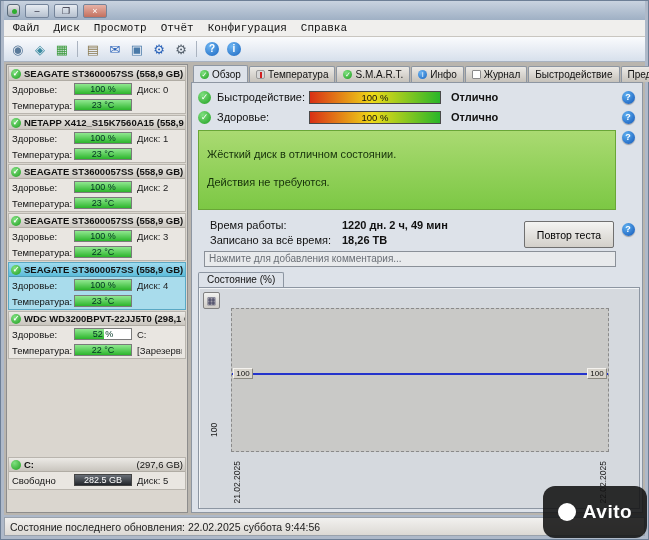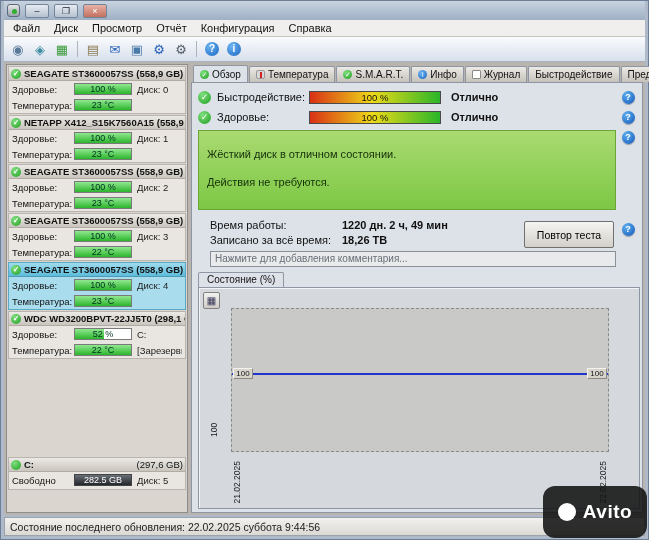--- a/index.html
+++ b/index.html
@@ -10,21 +10,21 @@
   
   .titlebar { height:19px; display:flex; align-items:center; gap:4px; padding:0 3px; background:linear-gradient(#c9d3e0,#9fb0c4); font-size:11px; }
   .app-icon { width:13px; height:13px; border-radius:3px; background:linear-gradient(#e8e8e8,#9aa4ae); border:1px solid #5a6a7a; position:relative; }
   .app-icon::after { content:""; position:absolute; right:2px; bottom:2px; width:5px; height:5px; border-radius:50%; background:#2fae2f; }
   .title-text { flex:1; white-space:nowrap; overflow:hidden; color:#10151c; }
   .winbtn { width:24px; height:14px; font-size:9px; line-height:12px; text-align:center; background:linear-gradient(#e7ecf2,#b6c1cf); border:1px solid #74849a; border-radius:2px; color:#223; margin-left:1px; }
   .winbtn.close { background:linear-gradient(#e7b2a6,#c3705e); color:#fff; }
 
   
   .menubar { height:17px; display:flex; align-items:center; background:#f0efed; border-bottom:1px solid #c9c6c0; padding-left:2px; }
-  .menu-item { padding:1px 7px; }
+  .menu-item { padding:1px 7px;font-family:Liberation Mono, monospace; }
 
   
   .toolbar { height:25px; display:flex; align-items:center; gap:2px; background:linear-gradient(#fafbfd,#d7e0ec); border-bottom:1px solid #a8b2c0; padding:0 4px; }
   .tool { width:20px; height:20px; display:flex; align-items:center; justify-content:center; font-size:13px; border-radius:3px; }
   .tool-sep { width:1px; height:16px; background:#aab3c0; margin:0 3px; }
   .circle-icon { width:14px; height:14px; border-radius:50%; background:radial-gradient(circle at 35% 30%,#6db5f2,#1a66c0); color:#fff; font-size:10px; font-weight:bold; line-height:14px; text-align:center; }
 
   
   .content { flex:1; display:flex; padding:2px; background:#b9b5ae; min-height:0; }
   .left-panel { width:182px; background:#dad6cf; border:1px solid #8d8d8d; display:flex; flex-direction:column; gap:1px; padding:1px; overflow:hidden; }
@@ -375,21 +375,21 @@
               <span class="stat-label">Записано за всё время:</span>
               <span class="stat-value">18,26 TB</span>
             </div>
             <button class="retest-btn">Повтор теста</button>
           </div>
           <div class="help-col" style="padding-top:10px;">
               <span class="help-icon">?</span>
             </div>
         </div>
 
-        <div class="section" style="padding-left:12px;margin-top:2px;">
+        <div class="section" style="padding-left:6px;margin-top:2px;">
           <div class="comment-field">Нажмите для добавления комментария...</div>
           <div class="help-col"></div>
         </div>
 
         <div class="chart-tab">Состояние (%)</div>
         <div class="chart-panel">
           <button class="chart-btn">▦</button>
           <span class="ylab">100</span>
           <div class="plot">
             <div class="hline"></div>

